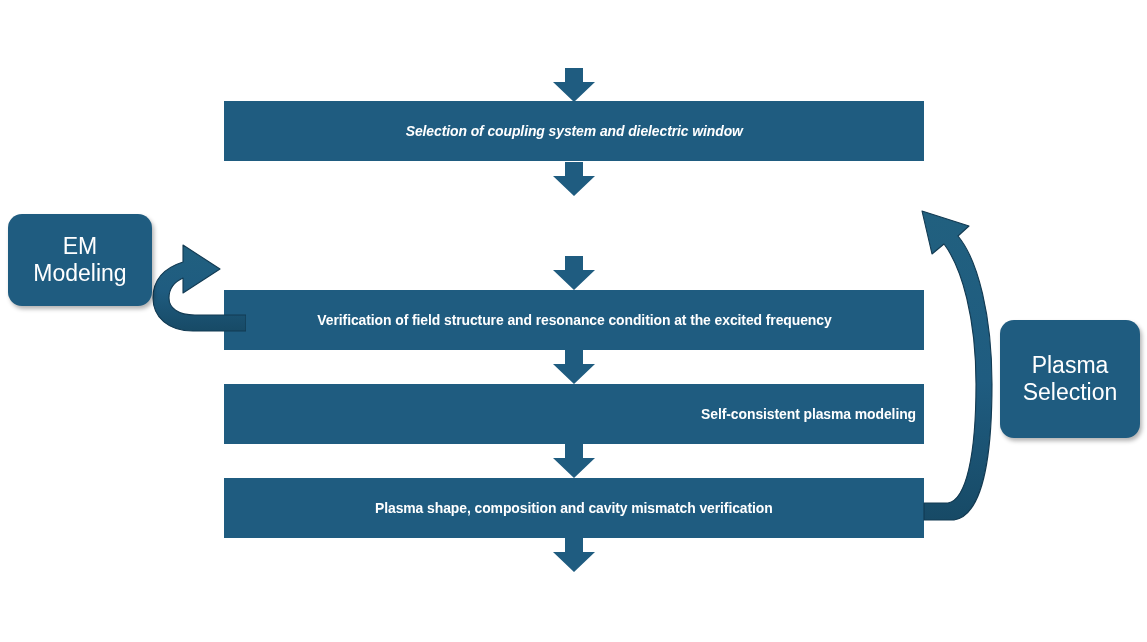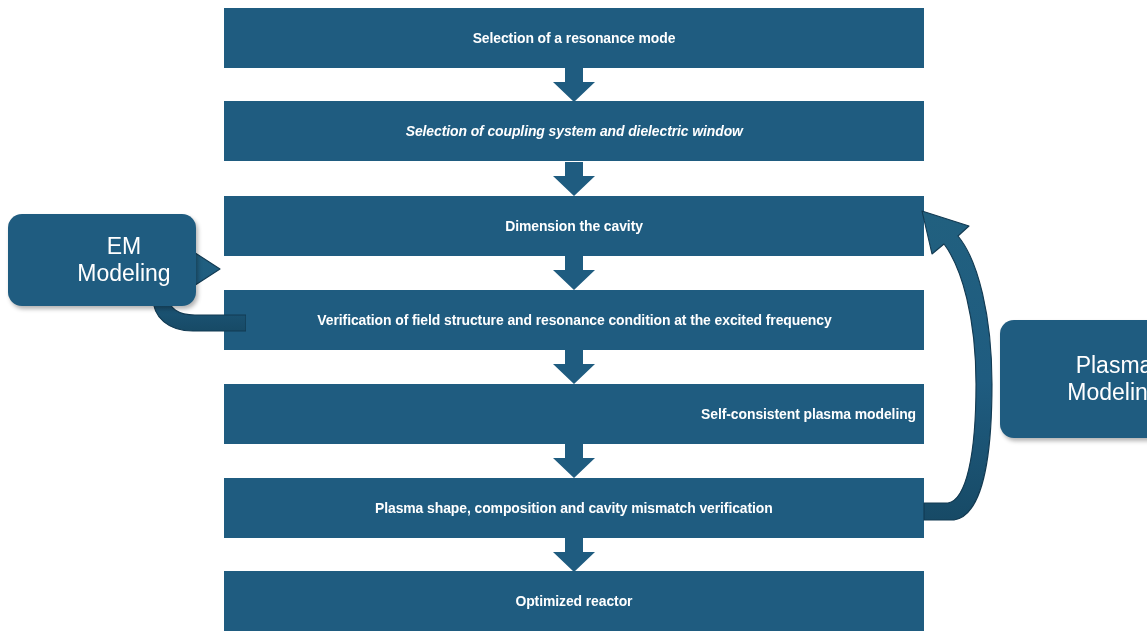--- a/index.html
+++ b/index.html
@@ -51,21 +51,20 @@
 
   
   .side-box {
     position: absolute;
     background: #1F5C80;
     border-radius: 14px;
     display: flex;
     align-items: center;
     justify-content: center;
     box-shadow: 2px 3px 4px rgba(0,0,0,0.30);
-    padding-left: 44px;
   }
   .side-label {
     color: #ffffff;
     font-family: "Liberation Sans", sans-serif;
     font-size: 23px;
     font-weight: 400;
     text-align: center;
     line-height: 1.18;
     white-space: pre-line;
   }
@@ -99,47 +98,38 @@
     top: 198px;
     width: 86px;
     height: 336px;
   }
 </style>
 </head>
 <body>
 
 <div id="canvas">
 
-  <div class="proc-box" style="top:8px;">
-    <span class="proc-label">Selection of a resonance mode</span>
-  </div>
 
   <div class="proc-box" style="top:101px;font-style:italic;">
     <span class="proc-label">Selection of coupling system and dielectric window</span>
   </div>
 
-  <div class="proc-box" style="top:196px;">
-    <span class="proc-label">Dimension the cavity</span>
-  </div>
 
   <div class="proc-box" style="top:290px;align-items:center;">
     <span class="proc-label">Verification of field structure and resonance condition at the excited frequency</span>
   </div>
 
   <div class="proc-box" style="top:384px;justify-content:flex-end;">
     <span class="proc-label">Self-consistent plasma modeling</span>
   </div>
 
   <div class="proc-box" style="top:478px;">
     <span class="proc-label">Plasma shape, composition and cavity mismatch verification</span>
   </div>
 
-  <div class="proc-box" style="top:571px;">
-    <span class="proc-label">Optimized reactor</span>
-  </div>
 
   <div class="v-arrow" style="top:68px;">
     <svg width="42" height="34" viewBox="0 0 42 34" xmlns="http://www.w3.org/2000/svg">
       <polygon points="12,0 30,0 30,14 42,14 21,34 0,14 12,14" fill="#1F5C80"></polygon>
     </svg>
   </div>
 
   <div class="v-arrow" style="top:162px;">
     <svg width="42" height="34" viewBox="0 0 42 34" xmlns="http://www.w3.org/2000/svg">
       <polygon points="12,0 30,0 30,14 42,14 21,34 0,14 12,14" fill="#1F5C80"></polygon>
@@ -216,16 +206,16 @@
     </svg>
   </div>
 
   <div class="side-box" id="em-modeling-box">
     <span class="side-label">EM
 Modeling</span>
   </div>
 
   <div class="side-box" id="plasma-modeling-box">
     <span class="side-label">Plasma
-Modeling</span>
+Selection</span>
   </div>
 
 </div>
 
 </body></html>

